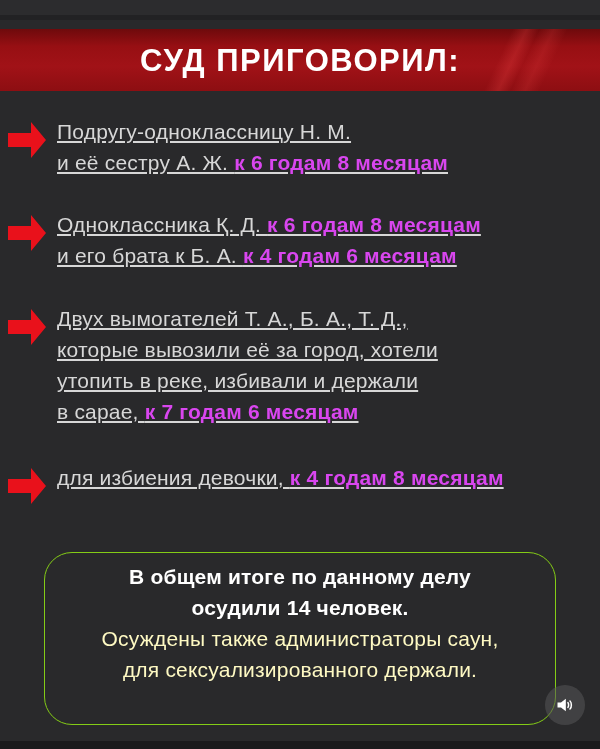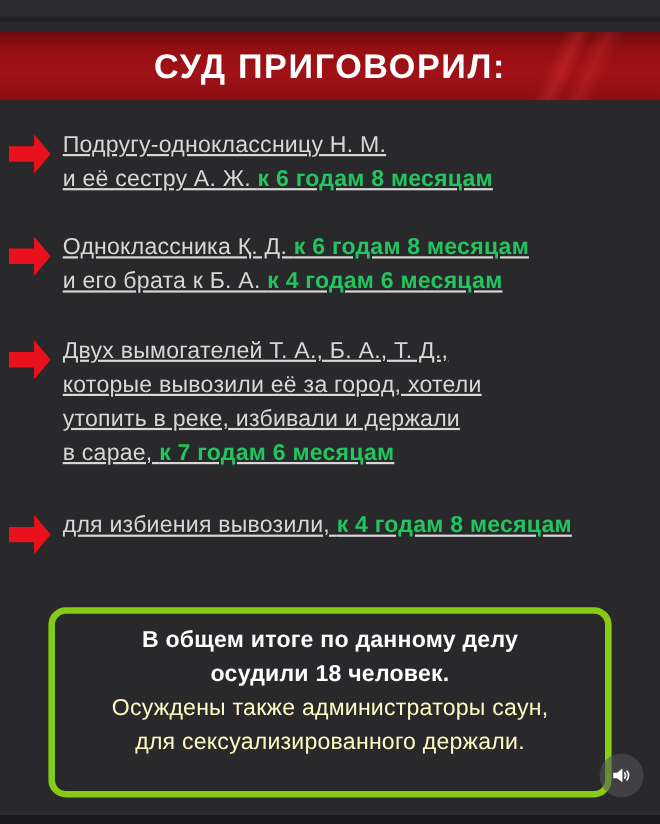--- a/index.html
+++ b/index.html
@@ -35,25 +35,25 @@
     position:absolute;left:8px;width:560px;
     display:flex;align-items:flex-start;
   }
   .arrow{
     flex:0 0 38px;width:38px;height:36px;margin-top:6px;
     background:#e9111b;
     clip-path:polygon(0 11px,23px 11px,23px 0,38px 18px,23px 36px,23px 25px,0 25px);
   }
   .vtext{margin-left:11px;color:#d7d7d7;font-size:21px;line-height:31px;letter-spacing:.2px;text-decoration:underline;}
   .vtext .line{white-space:nowrap;}
-  .vtext .b{color:#22c55e;font-weight:700;}
+  .vtext .b{color:#d946ef;font-weight:700;}
   
   .summary-box{
     position:absolute;left:44px;top:552px;width:512px;height:173px;
-    box-sizing:border-box;border:6px solid #84cc16;border-radius:16px;
+    box-sizing:border-box;border:1px solid #84cc16;border-radius:28px;
     text-align:center;padding-top:8px;
   }
   .sline{color:#fef9c3;font-size:21px;line-height:31px;letter-spacing:.2px;}
   .sline.bold{color:#ffffff;font-weight:700;}
   
   .sound{
     position:absolute;left:545px;top:685px;width:40px;height:40px;
     border:none;border-radius:50%;background:rgba(86,86,88,.55);
     display:flex;align-items:center;justify-content:center;
     cursor:pointer;padding:0;z-index:5;
@@ -97,27 +97,27 @@
         <div class="line"><span>Двух вымогателей Т. А., Б. А., Т. Д.,</span></div>
         <div class="line"><span>которые вывозили её за город, хотели</span></div>
         <div class="line"><span>утопить в реке, избивали и держали</span></div>
         <div class="line"><span>в сарае, </span><span class="b">к 7 годам 6 месяцам</span></div>
       </div>
   </div>
 
   <div class="verdict" style="top:462px">
     <span class="arrow"></span>
     <div class="vtext">
-        <div class="line"><span>для избиения вывозили, </span><span class="b">к 4 годам 8 месяцам</span></div>
+        <div class="line"><span>для избиения девочки, </span><span class="b">к 4 годам 8 месяцам</span></div>
       </div>
   </div>
 
   <div class="summary-box">
     <div class="sline bold">В общем итоге по данному делу</div>
-    <div class="sline bold">осудили 18 человек.</div>
+    <div class="sline bold">осудили 14 человек.</div>
     <div class="sline">Осуждены также администраторы саун,</div>
     <div class="sline">для сексуализированного держали.</div>
   </div>
 
   <button class="sound">
     <span>
       <svg width="20" height="20" viewBox="0 0 24 24">
         <path d="M3 9v6h4.2L13 19.5V4.5L7.2 9H3z" fill="#ffffff"></path>
         <path d="M15.5 9.2c1.1 1 1.1 4.6 0 5.6" fill="none" stroke="#ffffff" stroke-width="1.8" stroke-linecap="round"></path>
         <path d="M18 7.2c2.2 2 2.2 7.6 0 9.6" fill="none" stroke="#ffffff" stroke-width="1.8" stroke-linecap="round"></path>

